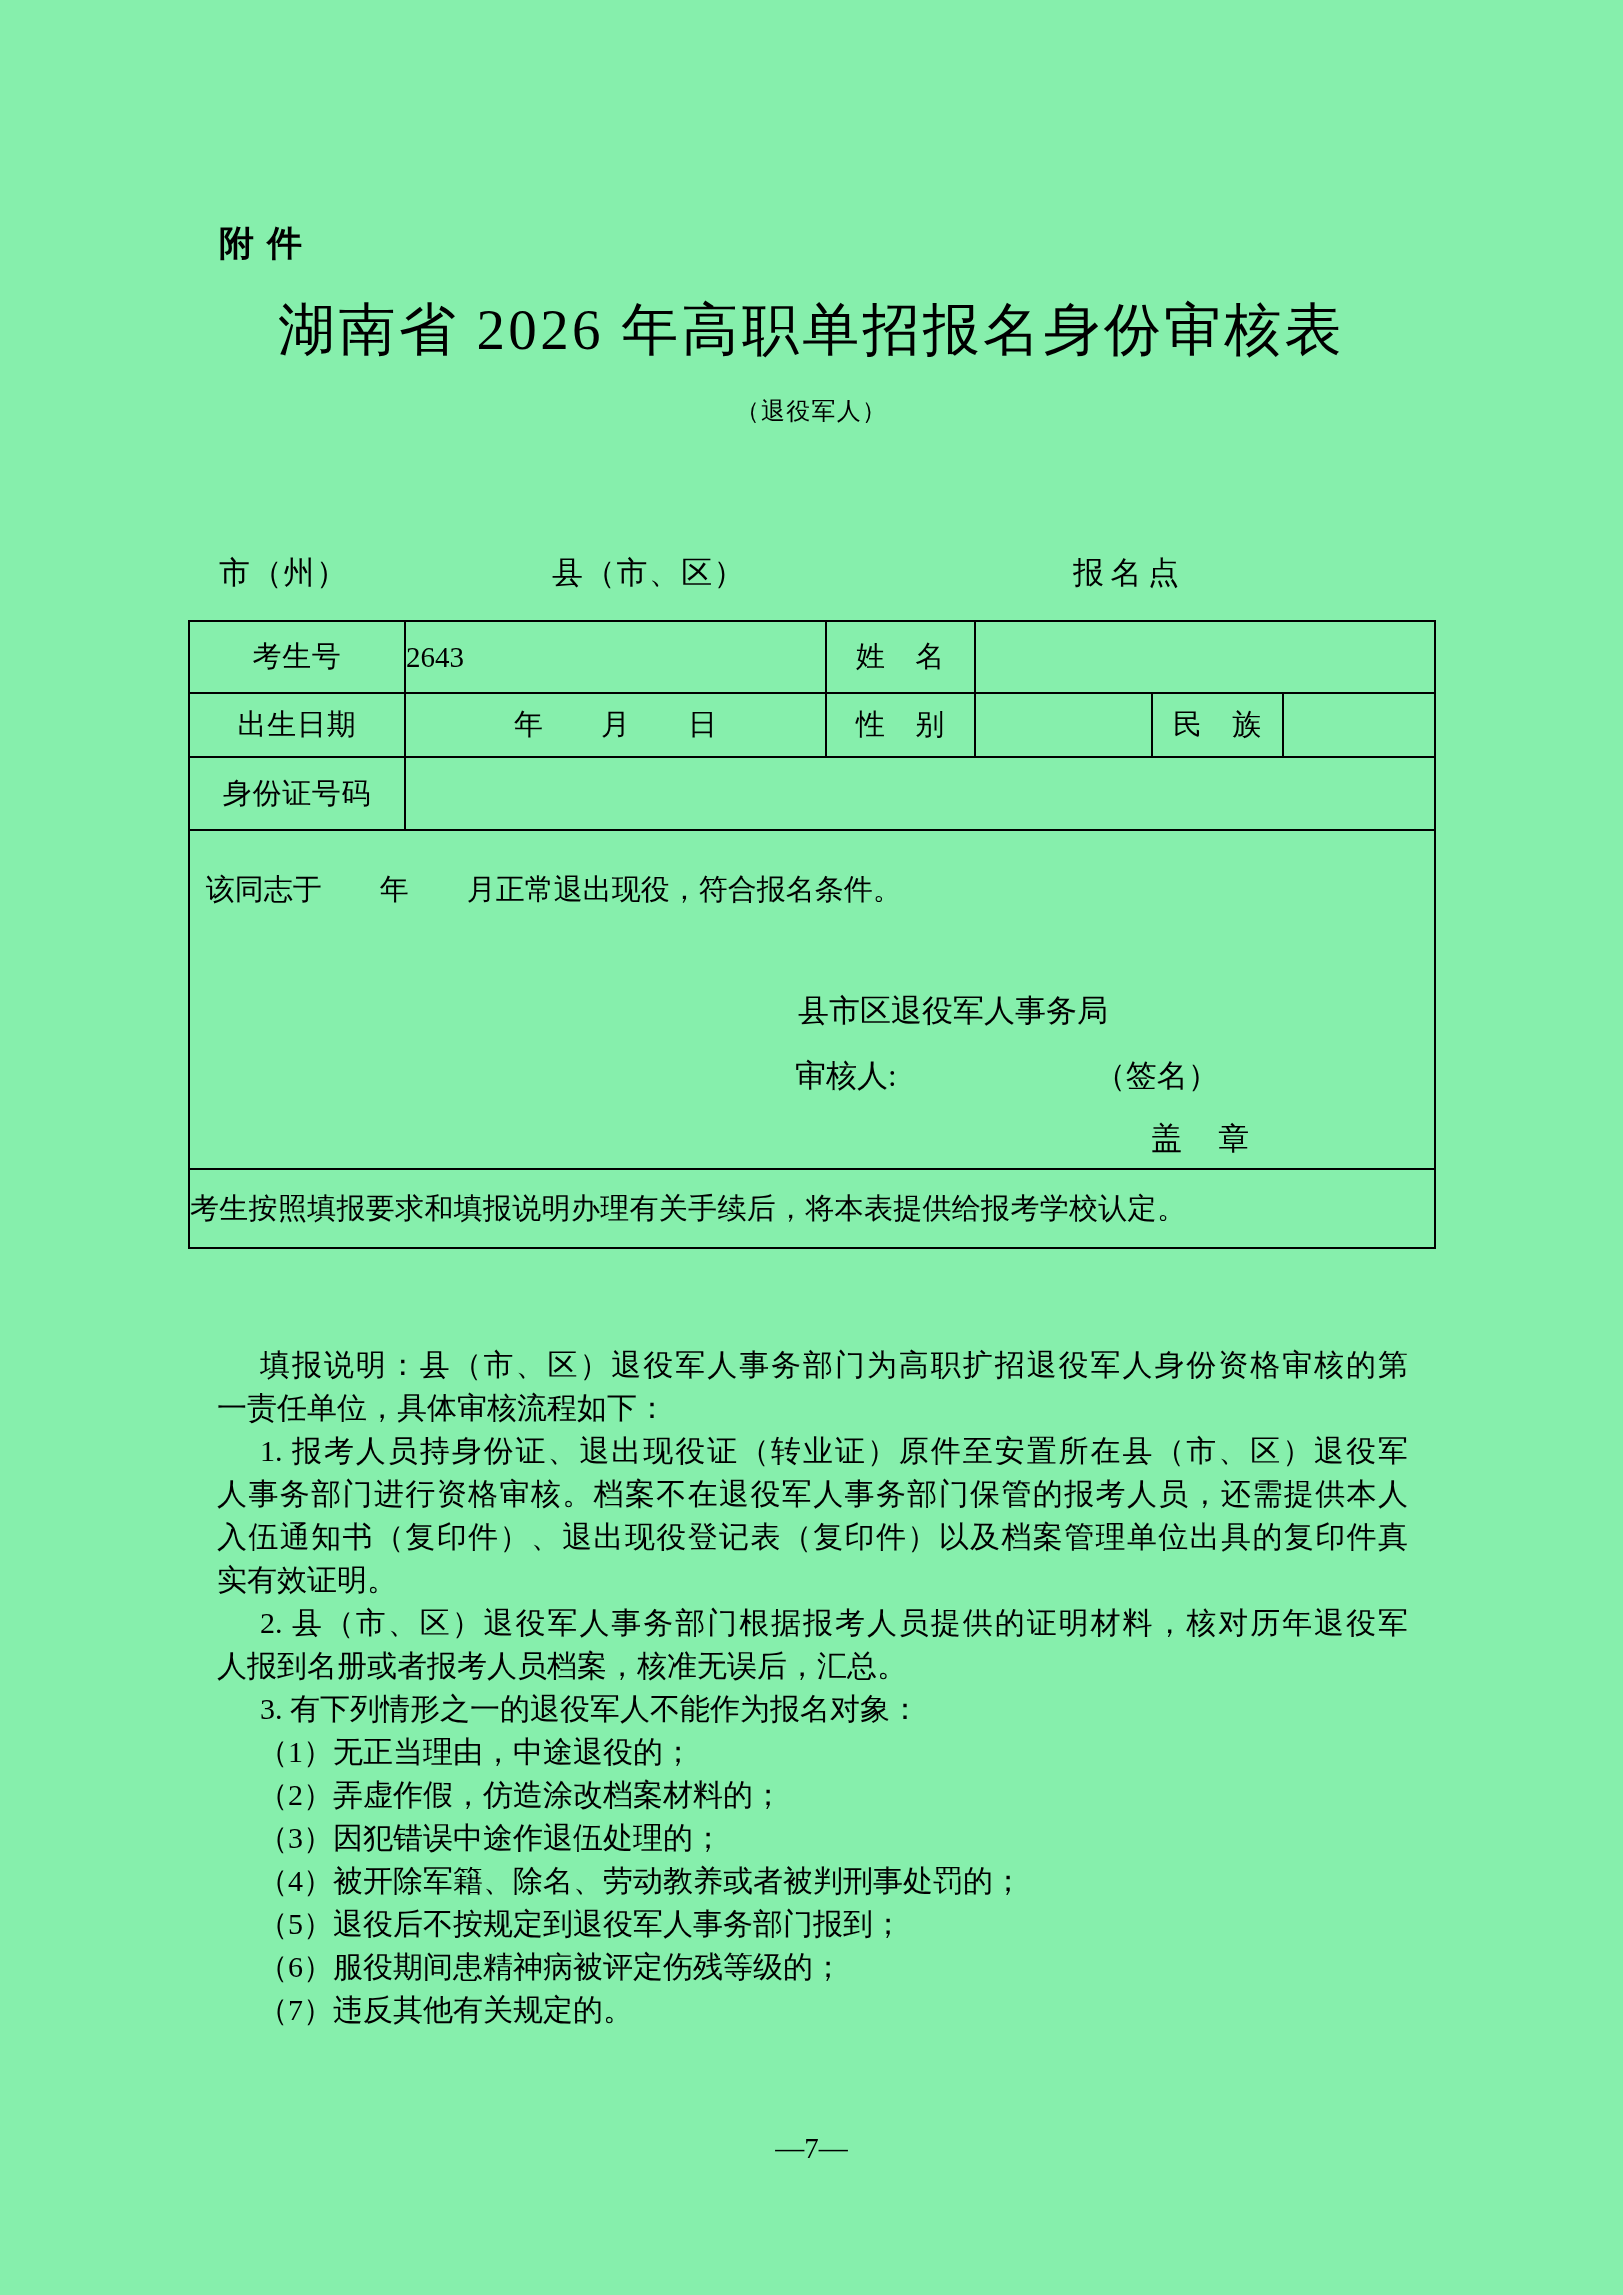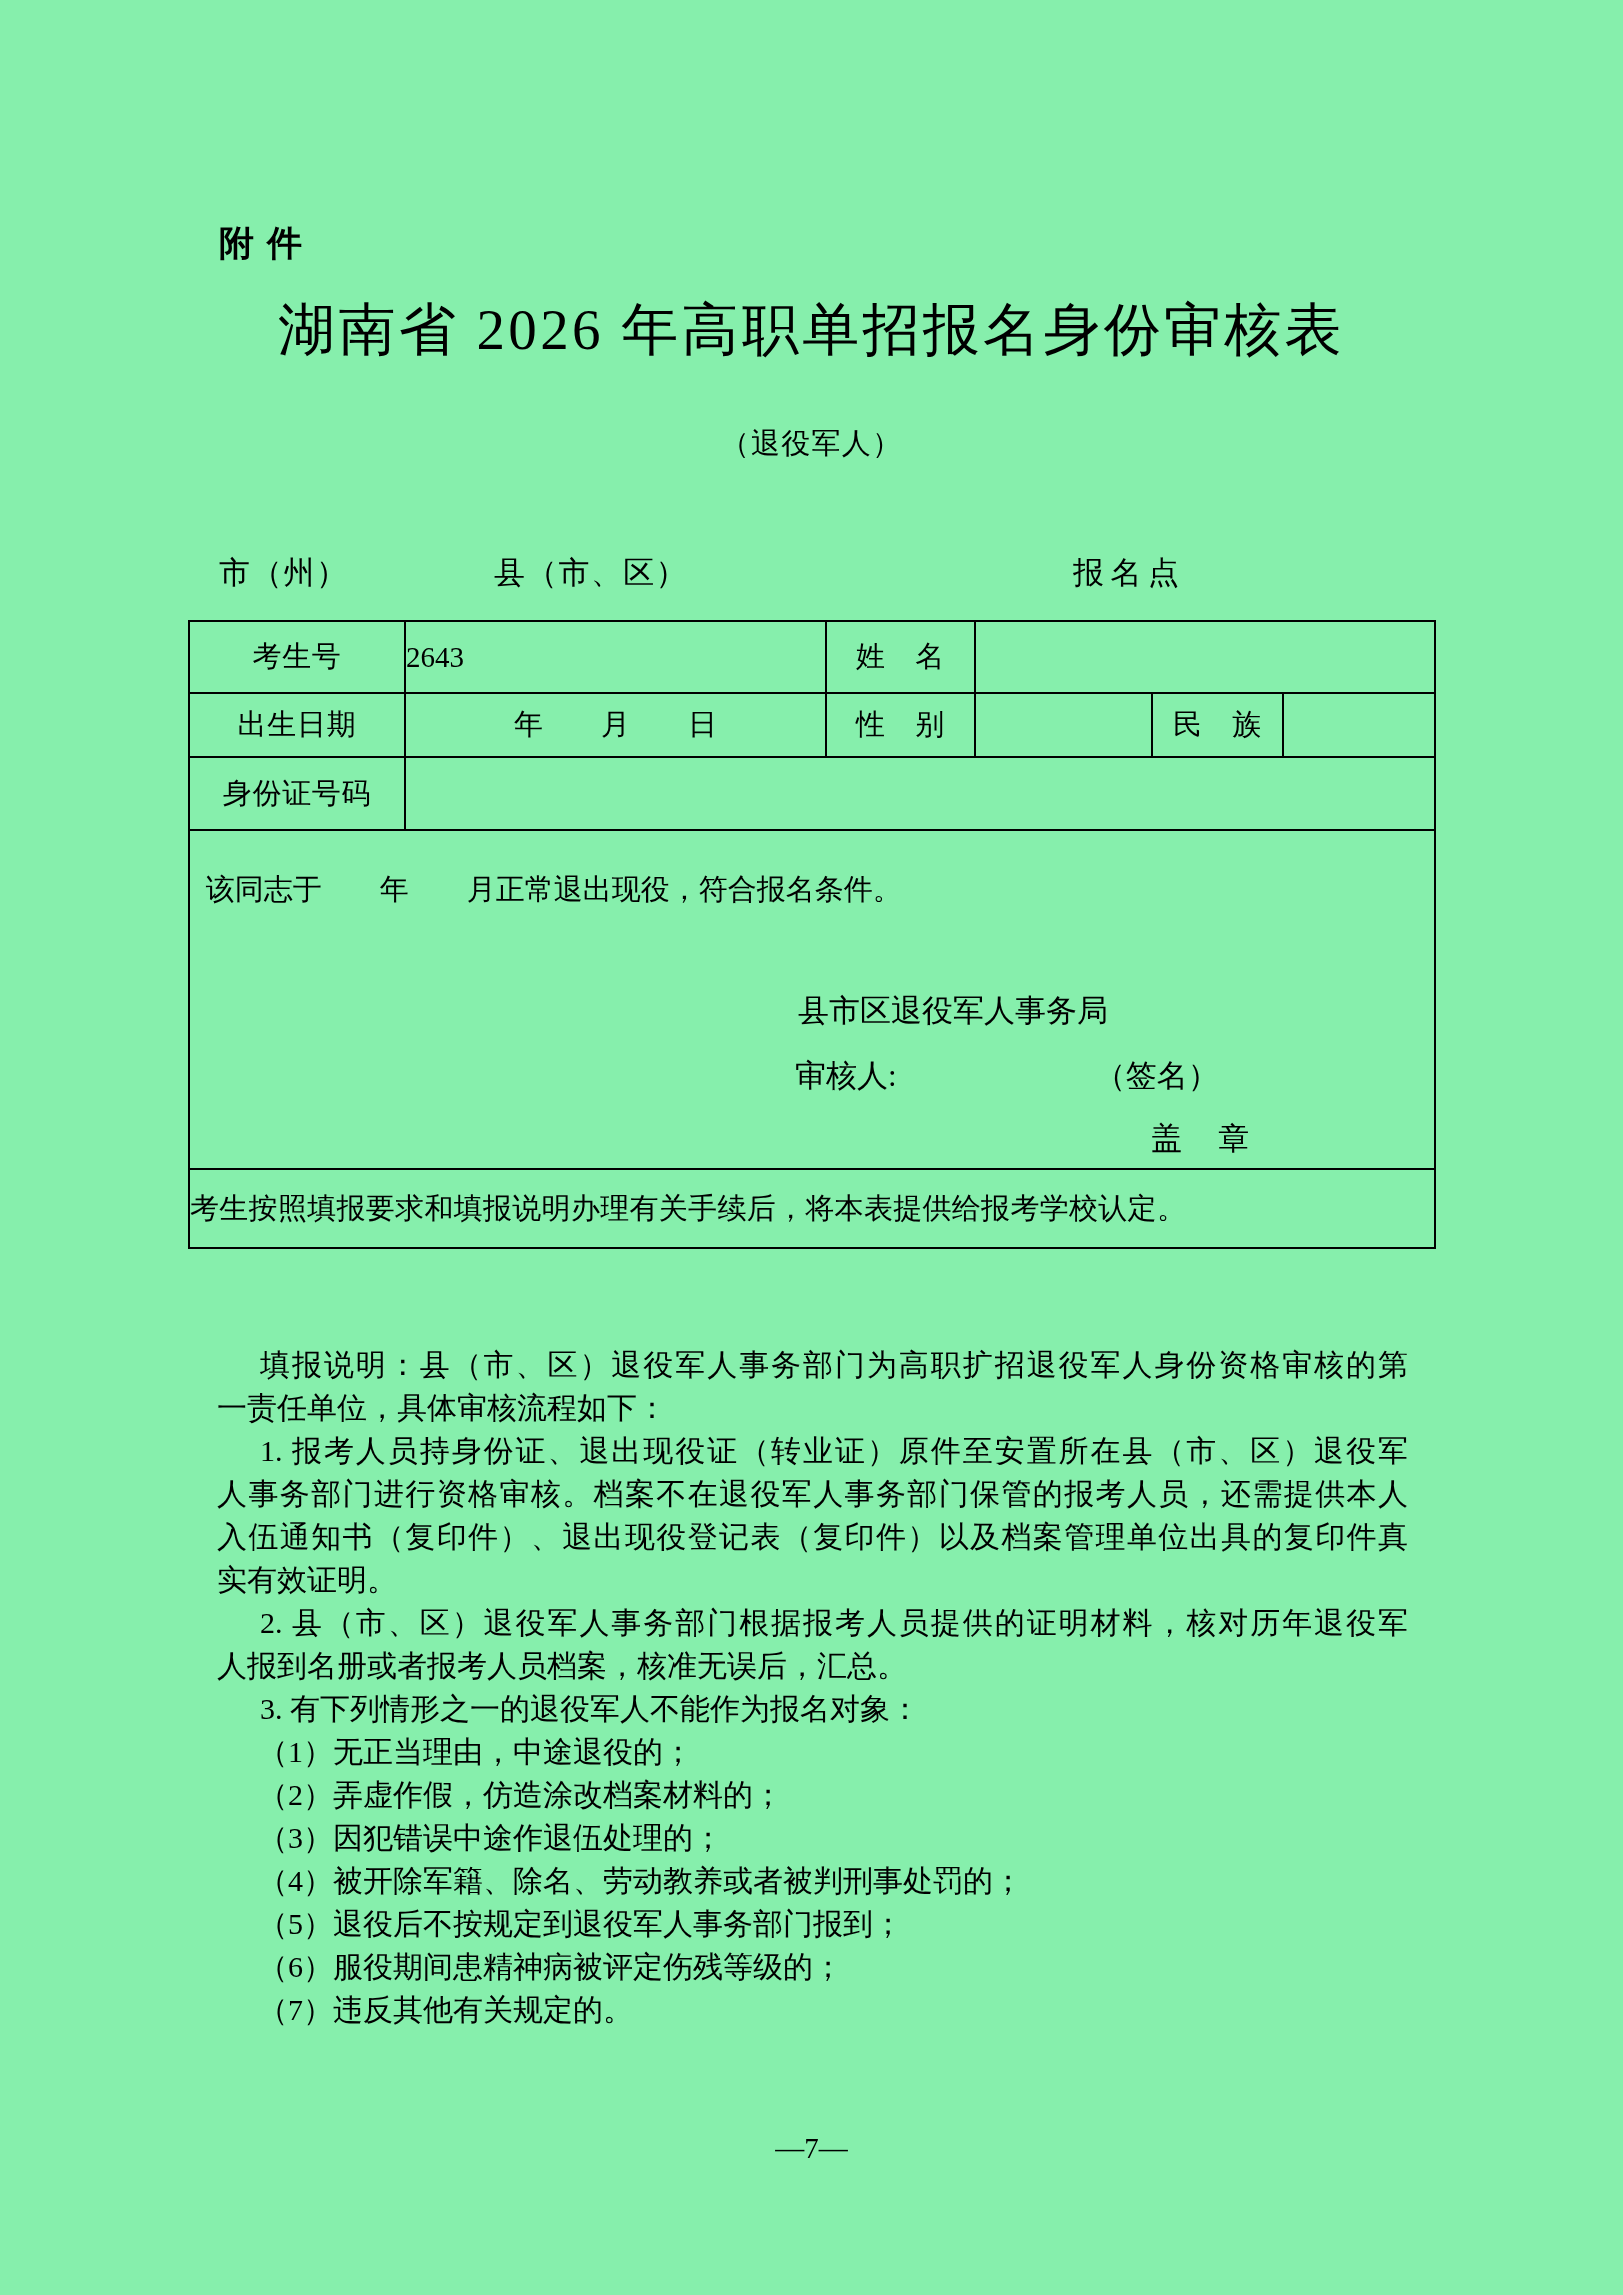--- a/index.html
+++ b/index.html
@@ -22,27 +22,26 @@
   .doc-title {
     position:absolute; left:0; top:296px; width:100%;
     text-align:center;
     font-size:57px; font-weight:normal; letter-spacing:3.3px;
     line-height:68px;
     white-space:nowrap;
   }
   .doc-subtitle {
     position:absolute; left:0; top:390px; width:100%;
     text-align:center;
-    font-size:29px; letter-spacing:1.3px;
+    font-size:24px; letter-spacing:1.3px;
     line-height:43px;
-    margin-top:32px;
   }
   .loc-line { position:absolute; left:0; top:552px; width:100%; height:42px; font-size:31px; line-height:42px; }
   .loc-city   { position:absolute; left:219px;  letter-spacing:1.3px; }
-  .loc-county { position:absolute; left:494px;  letter-spacing:1.3px; }
+  .loc-county { position:absolute; left:552px;  letter-spacing:1.3px; }
   .loc-site   { position:absolute; left:1073px; letter-spacing:6.5px; }
 
   table.form {
     position:absolute; left:188px; top:620px;
     width:1246px;
     border-collapse:collapse; table-layout:fixed;
     border:2.6px solid #000;
   }
   table.form td {
     border:2px solid #000;

